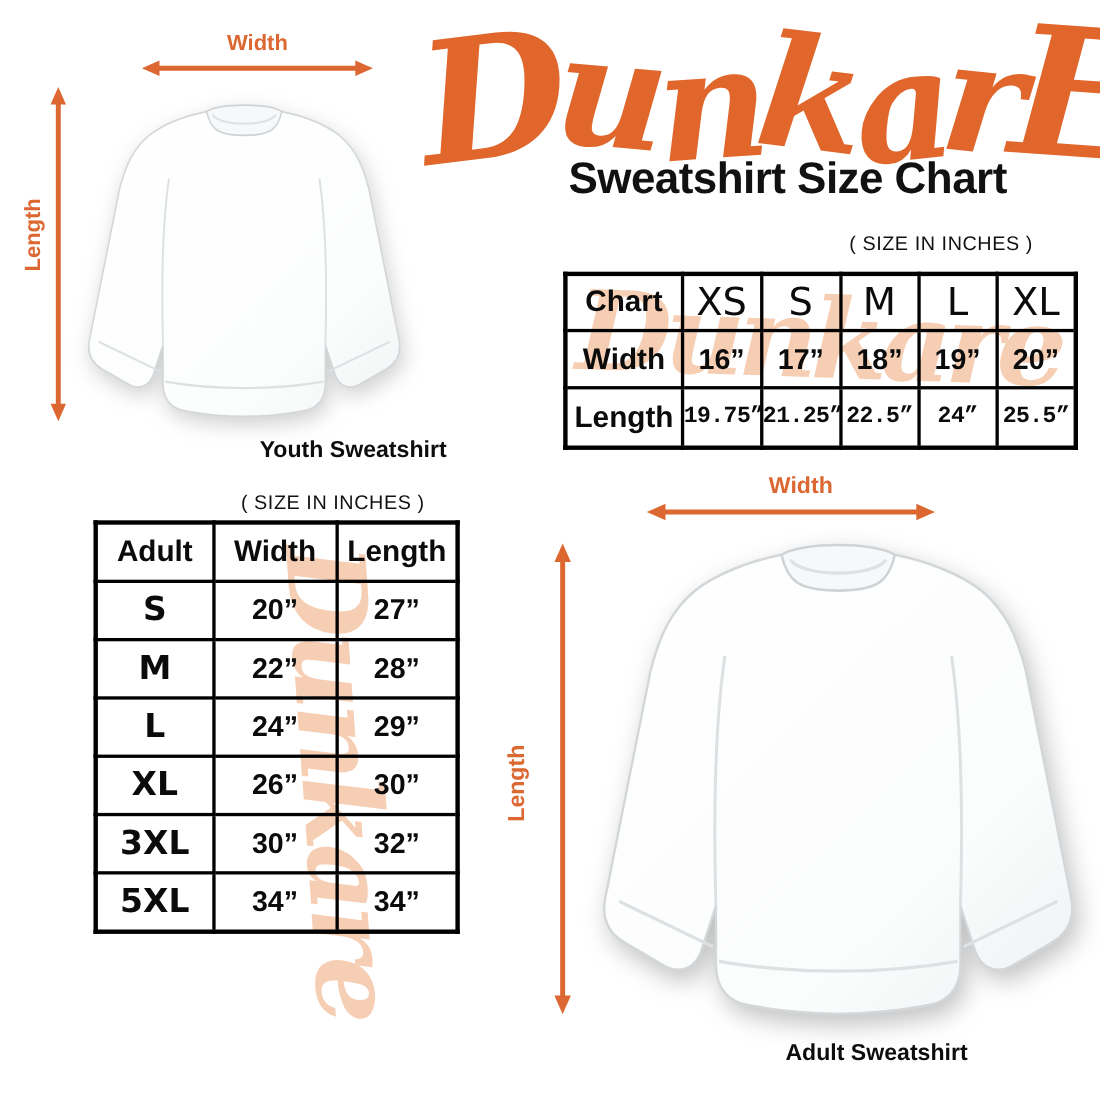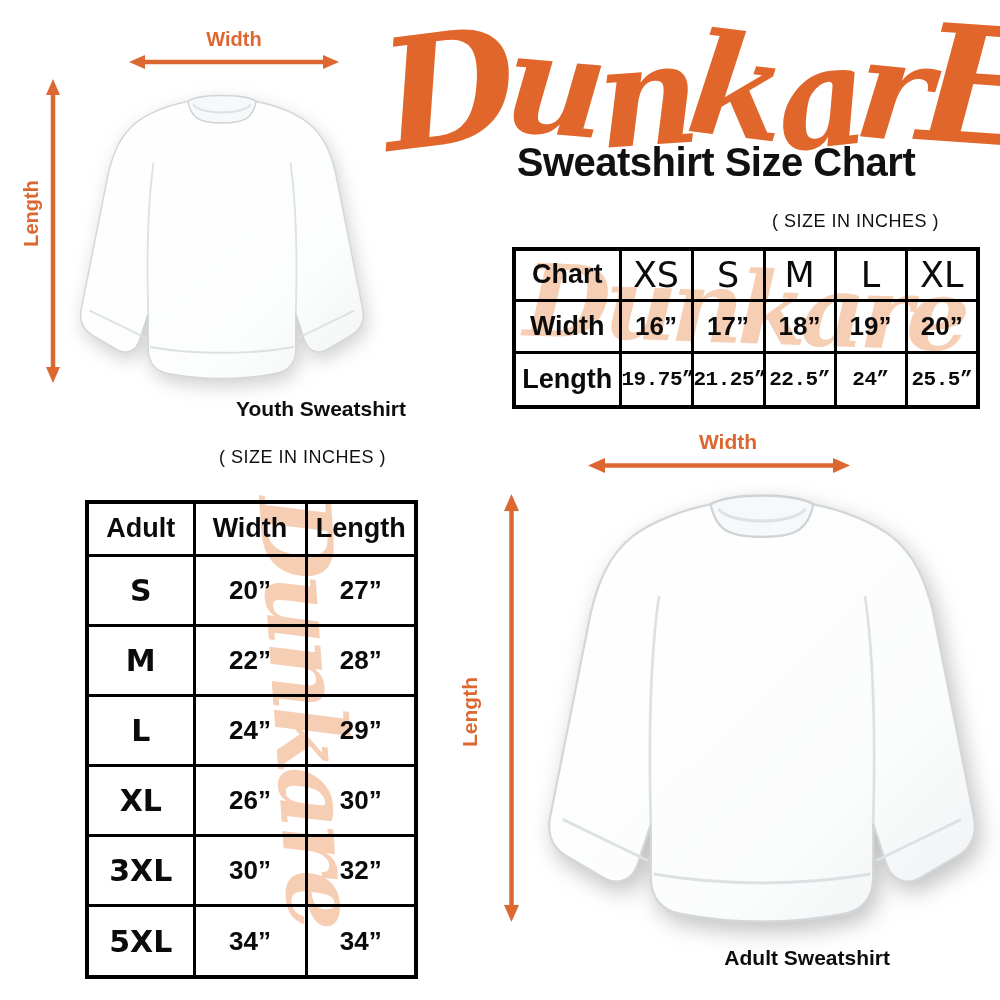--- a/index.html
+++ b/index.html
@@ -30,21 +30,21 @@
   .units-note{
     position:absolute;font-size:18px;font-weight:normal;letter-spacing:0.5px;
     text-align:center;z-index:3;white-space:nowrap;
   }
   .note-header{left:753px;top:211px;width:205px;}
   .note-adult{left:200px;top:447px;width:205px;}
   .caption{
     position:absolute;font-size:21px;font-weight:bold;color:#0d0d0d;z-index:3;white-space:nowrap;
   }
   .caption-youth{left:228px;top:397px;width:178px;text-align:right;}
-  .caption-adult{left:714px;top:946px;width:176px;text-align:right;}
+  .caption-adult{left:714px;top:946px;width:176px;text-align:left;}
   
   .measure-label{
     position:absolute;font-size:20px;font-weight:bold;color:#DC6730;
     text-align:center;z-index:3;white-space:nowrap;
   }
   .vlabel{transform:rotate(-90deg);transform-origin:center;}
   .arrow{position:absolute;z-index:2;}
   .arrow line{stroke:#DC6730;stroke-width:4.5;}
   .arrow polygon{fill:#DC6730;}
   
@@ -57,21 +57,21 @@
   
   table.size-table{
     position:absolute;border-collapse:collapse;table-layout:fixed;z-index:2;
     background:transparent;border:4px solid #000;
   }
   table.size-table th,table.size-table td{
     border:3px solid #000;text-align:center;vertical-align:middle;padding:0;
     background:transparent;color:#0b0b0b;
   }
   .youth-table{left:512px;top:247px;width:464px;height:158px;}
-  .adult-table{left:85px;top:473px;width:329px;height:479px;margin-top:27px;}
+  .adult-table{left:85px;top:473px;width:329px;height:376px;}
   .cell-label{font-family:"Liberation Sans",sans-serif;font-size:27px;font-weight:bold;}
   .cell-size-big{font-family:"DejaVu Sans",sans-serif;font-size:35px;font-weight:normal;}
   .cell-size-adult{font-family:"DejaVu Sans",sans-serif;font-size:30px;font-weight:bold;}
   .cell-val{font-family:"Liberation Sans",sans-serif;font-size:26px;font-weight:bold;}
   .cell-val-sm{font-family:Liberation Mono, monospace;font-size:21px;font-weight:bold;letter-spacing:-0.5px;}
   
   .shirt-svg{position:absolute;z-index:1;}
   .shirt-youth{left:60px;top:72px;width:324px;height:324px;
     filter:drop-shadow(3px 7px 9px rgba(110,110,110,0.32));}
   .shirt-adult{left:518px;top:460px;width:488px;height:488px;

